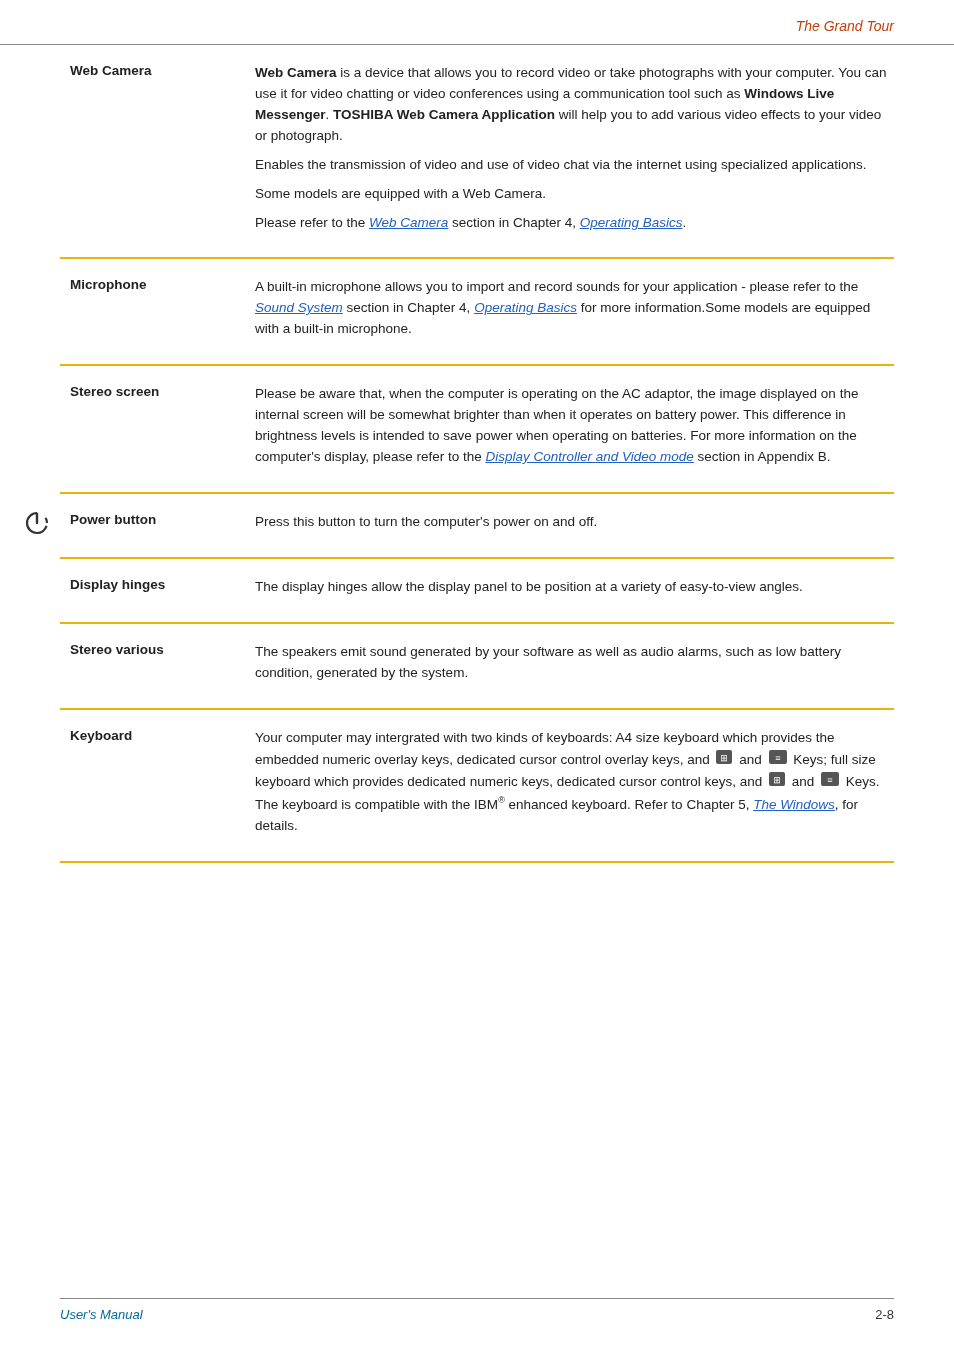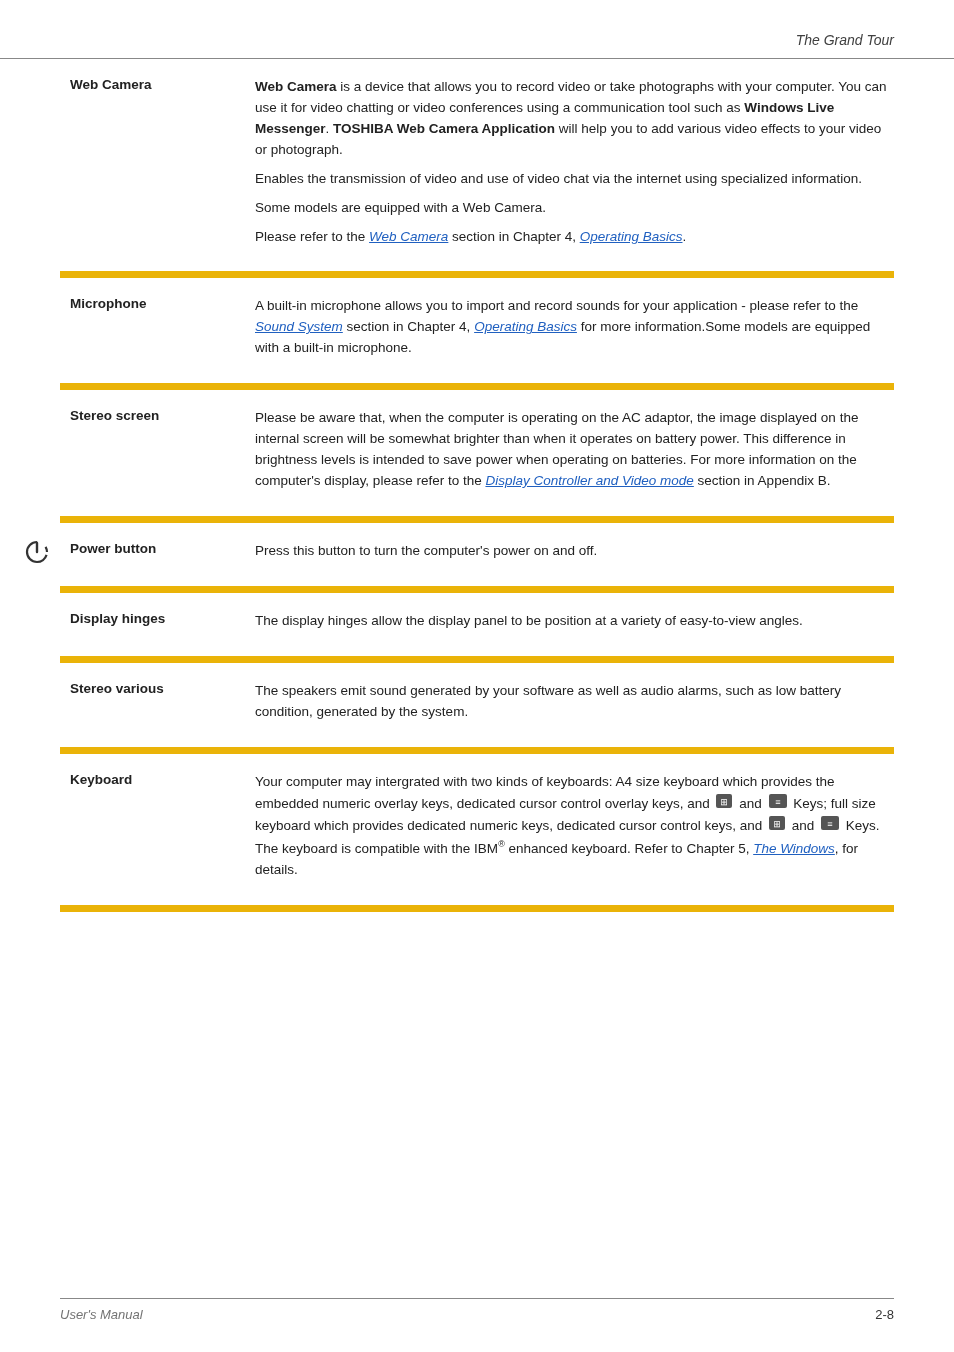--- a/index.html
+++ b/index.html
@@ -19,37 +19,36 @@
     }
 
     .page-header {
       display: flex;
       justify-content: flex-end;
       padding: 18px 60px 10px 60px;
       border-bottom: 1px solid #888888;
     }
 
     .header-title {
-      color: #404040;
+      color: #c2410c;
       font-size: 14px;
       font-style: italic;
-      margin-top: 14px;
     }
 
     .main-content {
       padding: 0 60px 0 60px;
     }
 
     .table-container {
       width: 100%;
       border-collapse: collapse;
     }
 
     .table-row {
-      border-bottom: 7px solid #eab308;
+      border-bottom: 2px solid #eab308;
     }
 
     .term-cell {
       width: 175px;
       vertical-align: top;
       padding: 18px 20px 18px 10px;
       font-weight: bold;
       font-size: 13.5px;
     }
 
@@ -85,21 +84,21 @@
       left: 60px;
       right: 60px;
       display: flex;
       justify-content: space-between;
       align-items: center;
       border-top: 1px solid #888888;
       padding-top: 8px;
     }
 
     .footer-left {
-      color: #737373;
+      color: #0369a1;
       font-size: 13px;
       font-style: italic;
     }
 
     .footer-right {
       font-size: 13px;
       color: #333;
     }
 
     .superscript {
@@ -115,21 +114,21 @@
 </div>
 
 <div class="main-content">
   <table class="table-container">
     <tbody>
 
       <tr class="table-row">
         <td class="term-cell">Web Camera</td>
         <td class="def-cell">
           <p><b>Web Camera</b> is a device that allows you to record video or take photographs with your computer. You can use it for video chatting or video conferences using a communication tool such as <b>Windows Live Messenger</b>. <b>TOSHIBA Web Camera Application</b> will help you to add various video effects to your video or photograph.</p>
-          <p>Enables the transmission of video and use of video chat via the internet using specialized information.</p>
+          <p>Enables the transmission of video and use of video chat via the internet using specialized applications.</p>
           <p>Some models are equipped with a Web Camera.</p>
           <p>Please refer to the <span class="link-text">Web Camera</span> section in Chapter 4, <span class="link-text">Operating Basics</span>.</p>
         </td>
       </tr>
 
       <tr class="table-row">
         <td class="term-cell">Microphone</td>
         <td class="def-cell">
           <p>A built-in microphone allows you to import and record sounds for your application - please refer to the <span class="link-text">Sound System</span> section in Chapter 4, <span class="link-text">Operating Basics</span> for more information.Some models are equipped with a built-in microphone.</p>
         </td>

